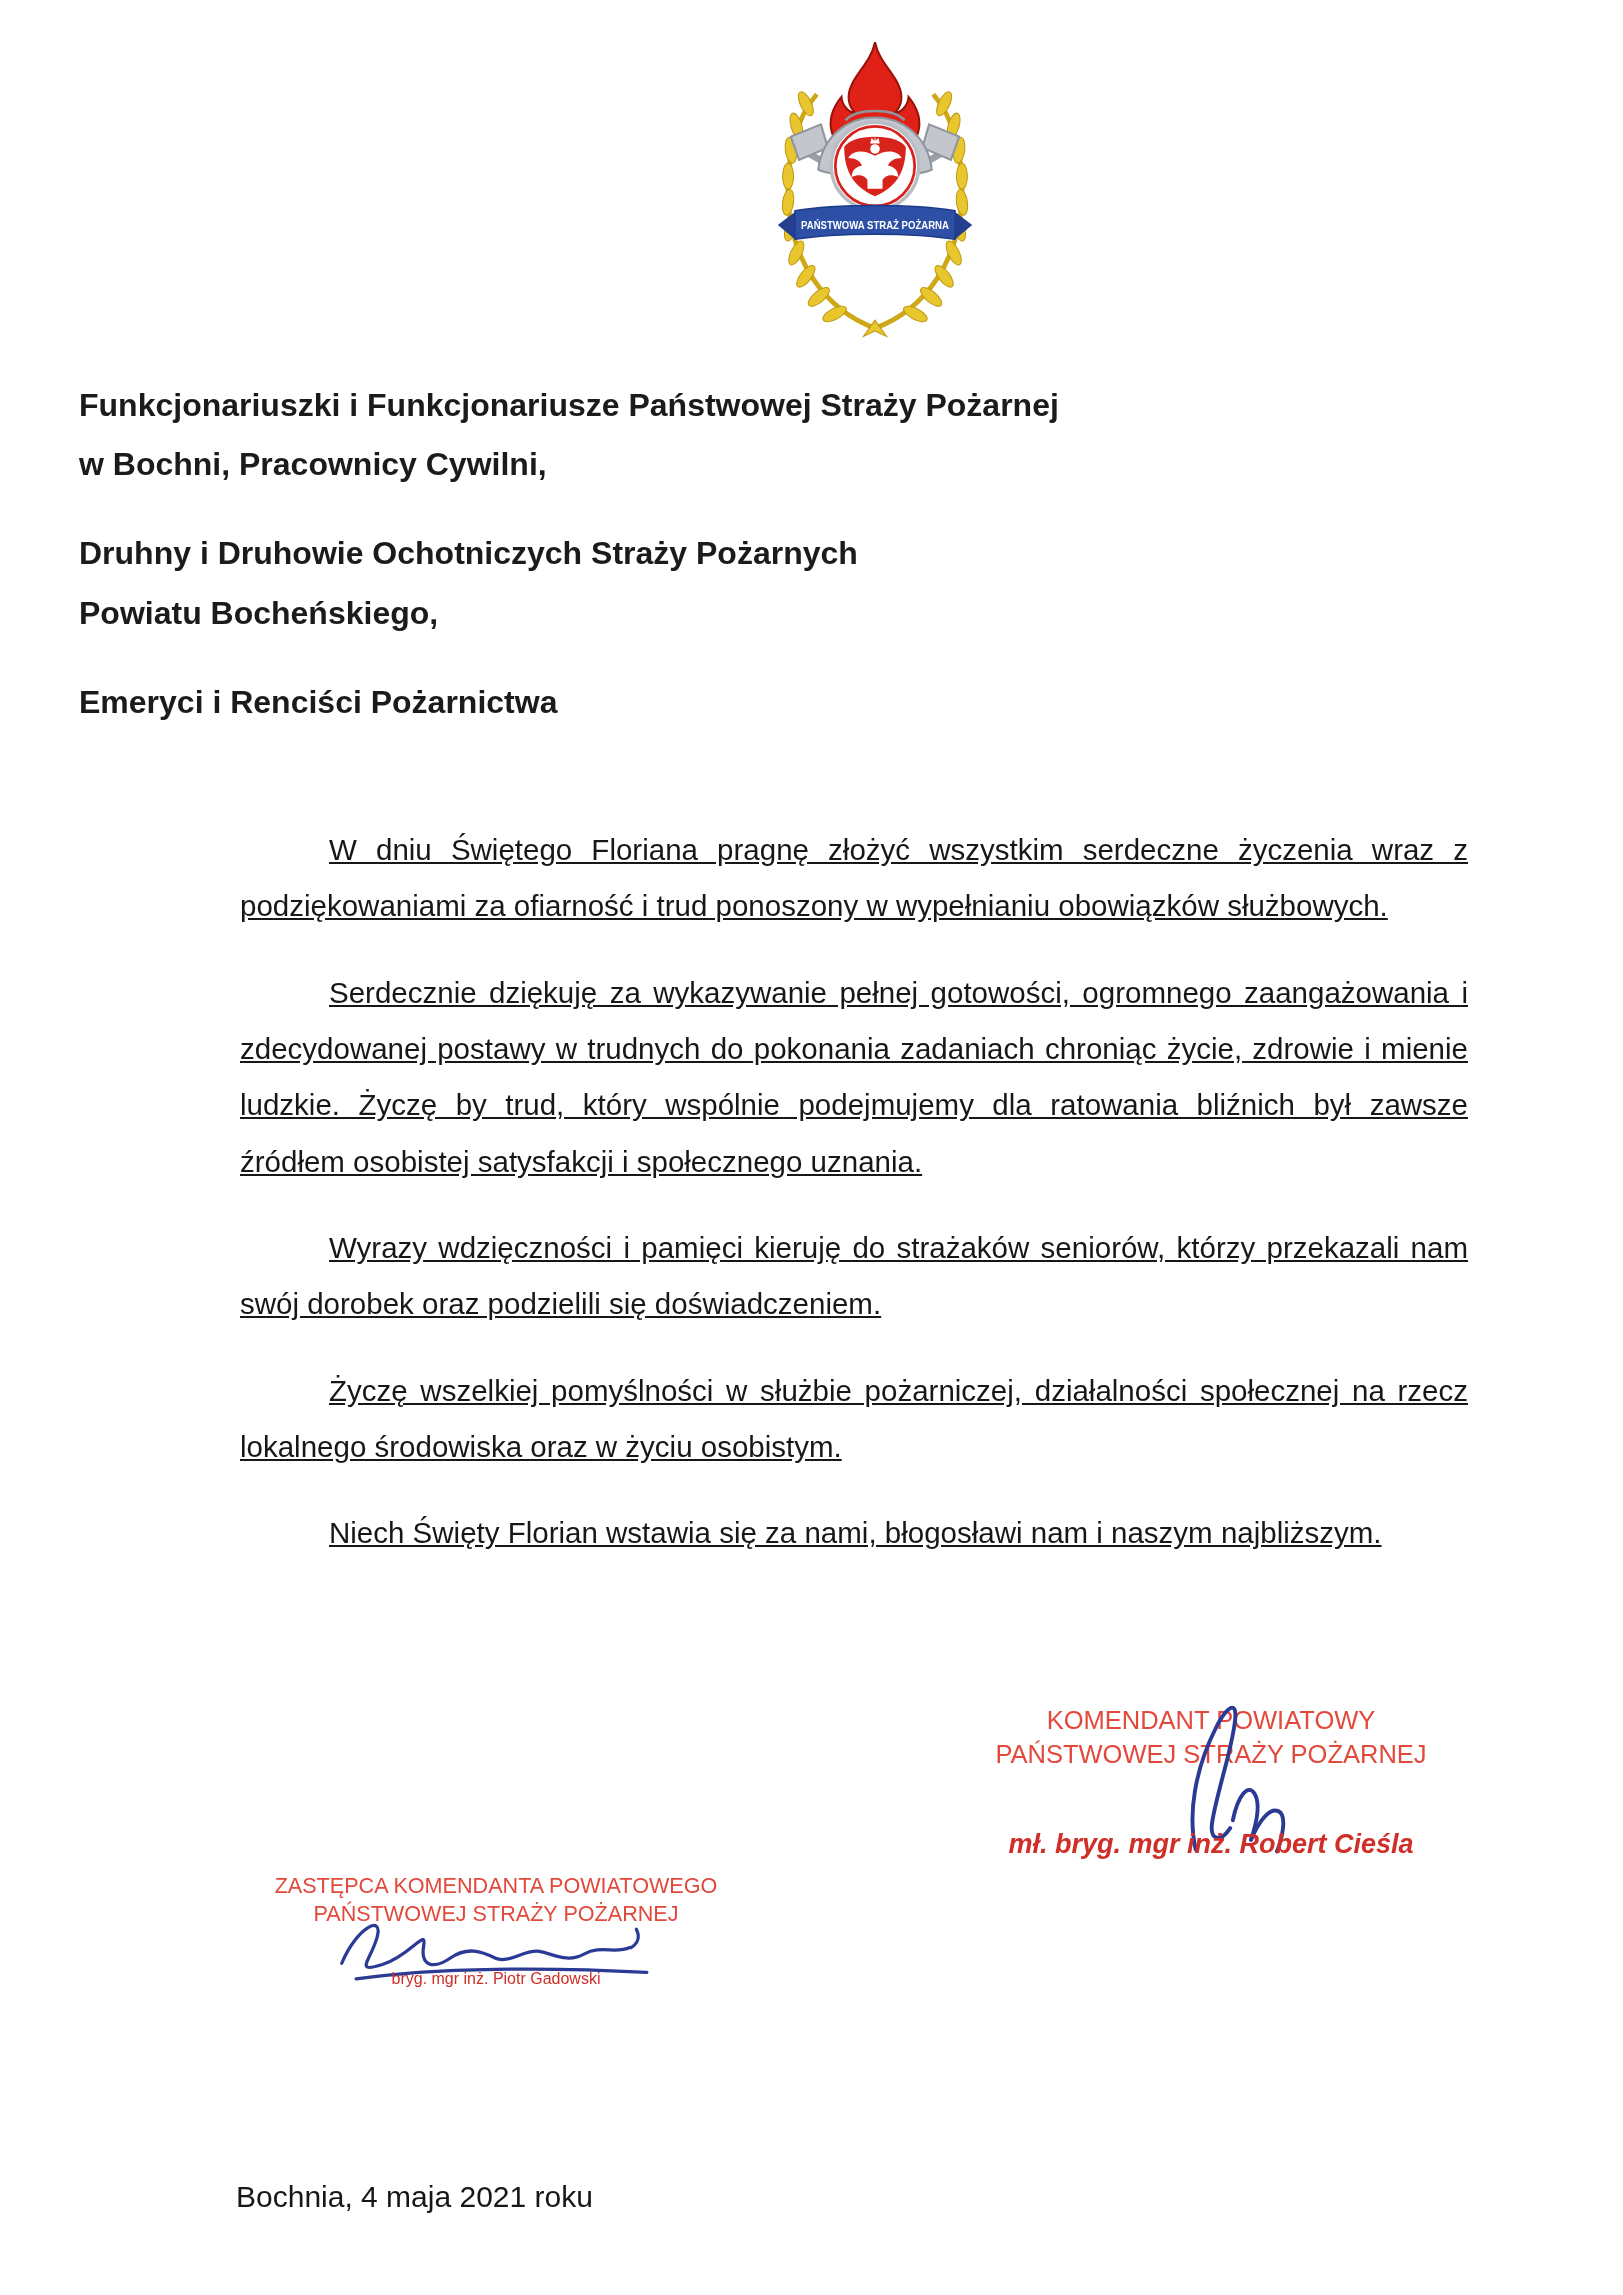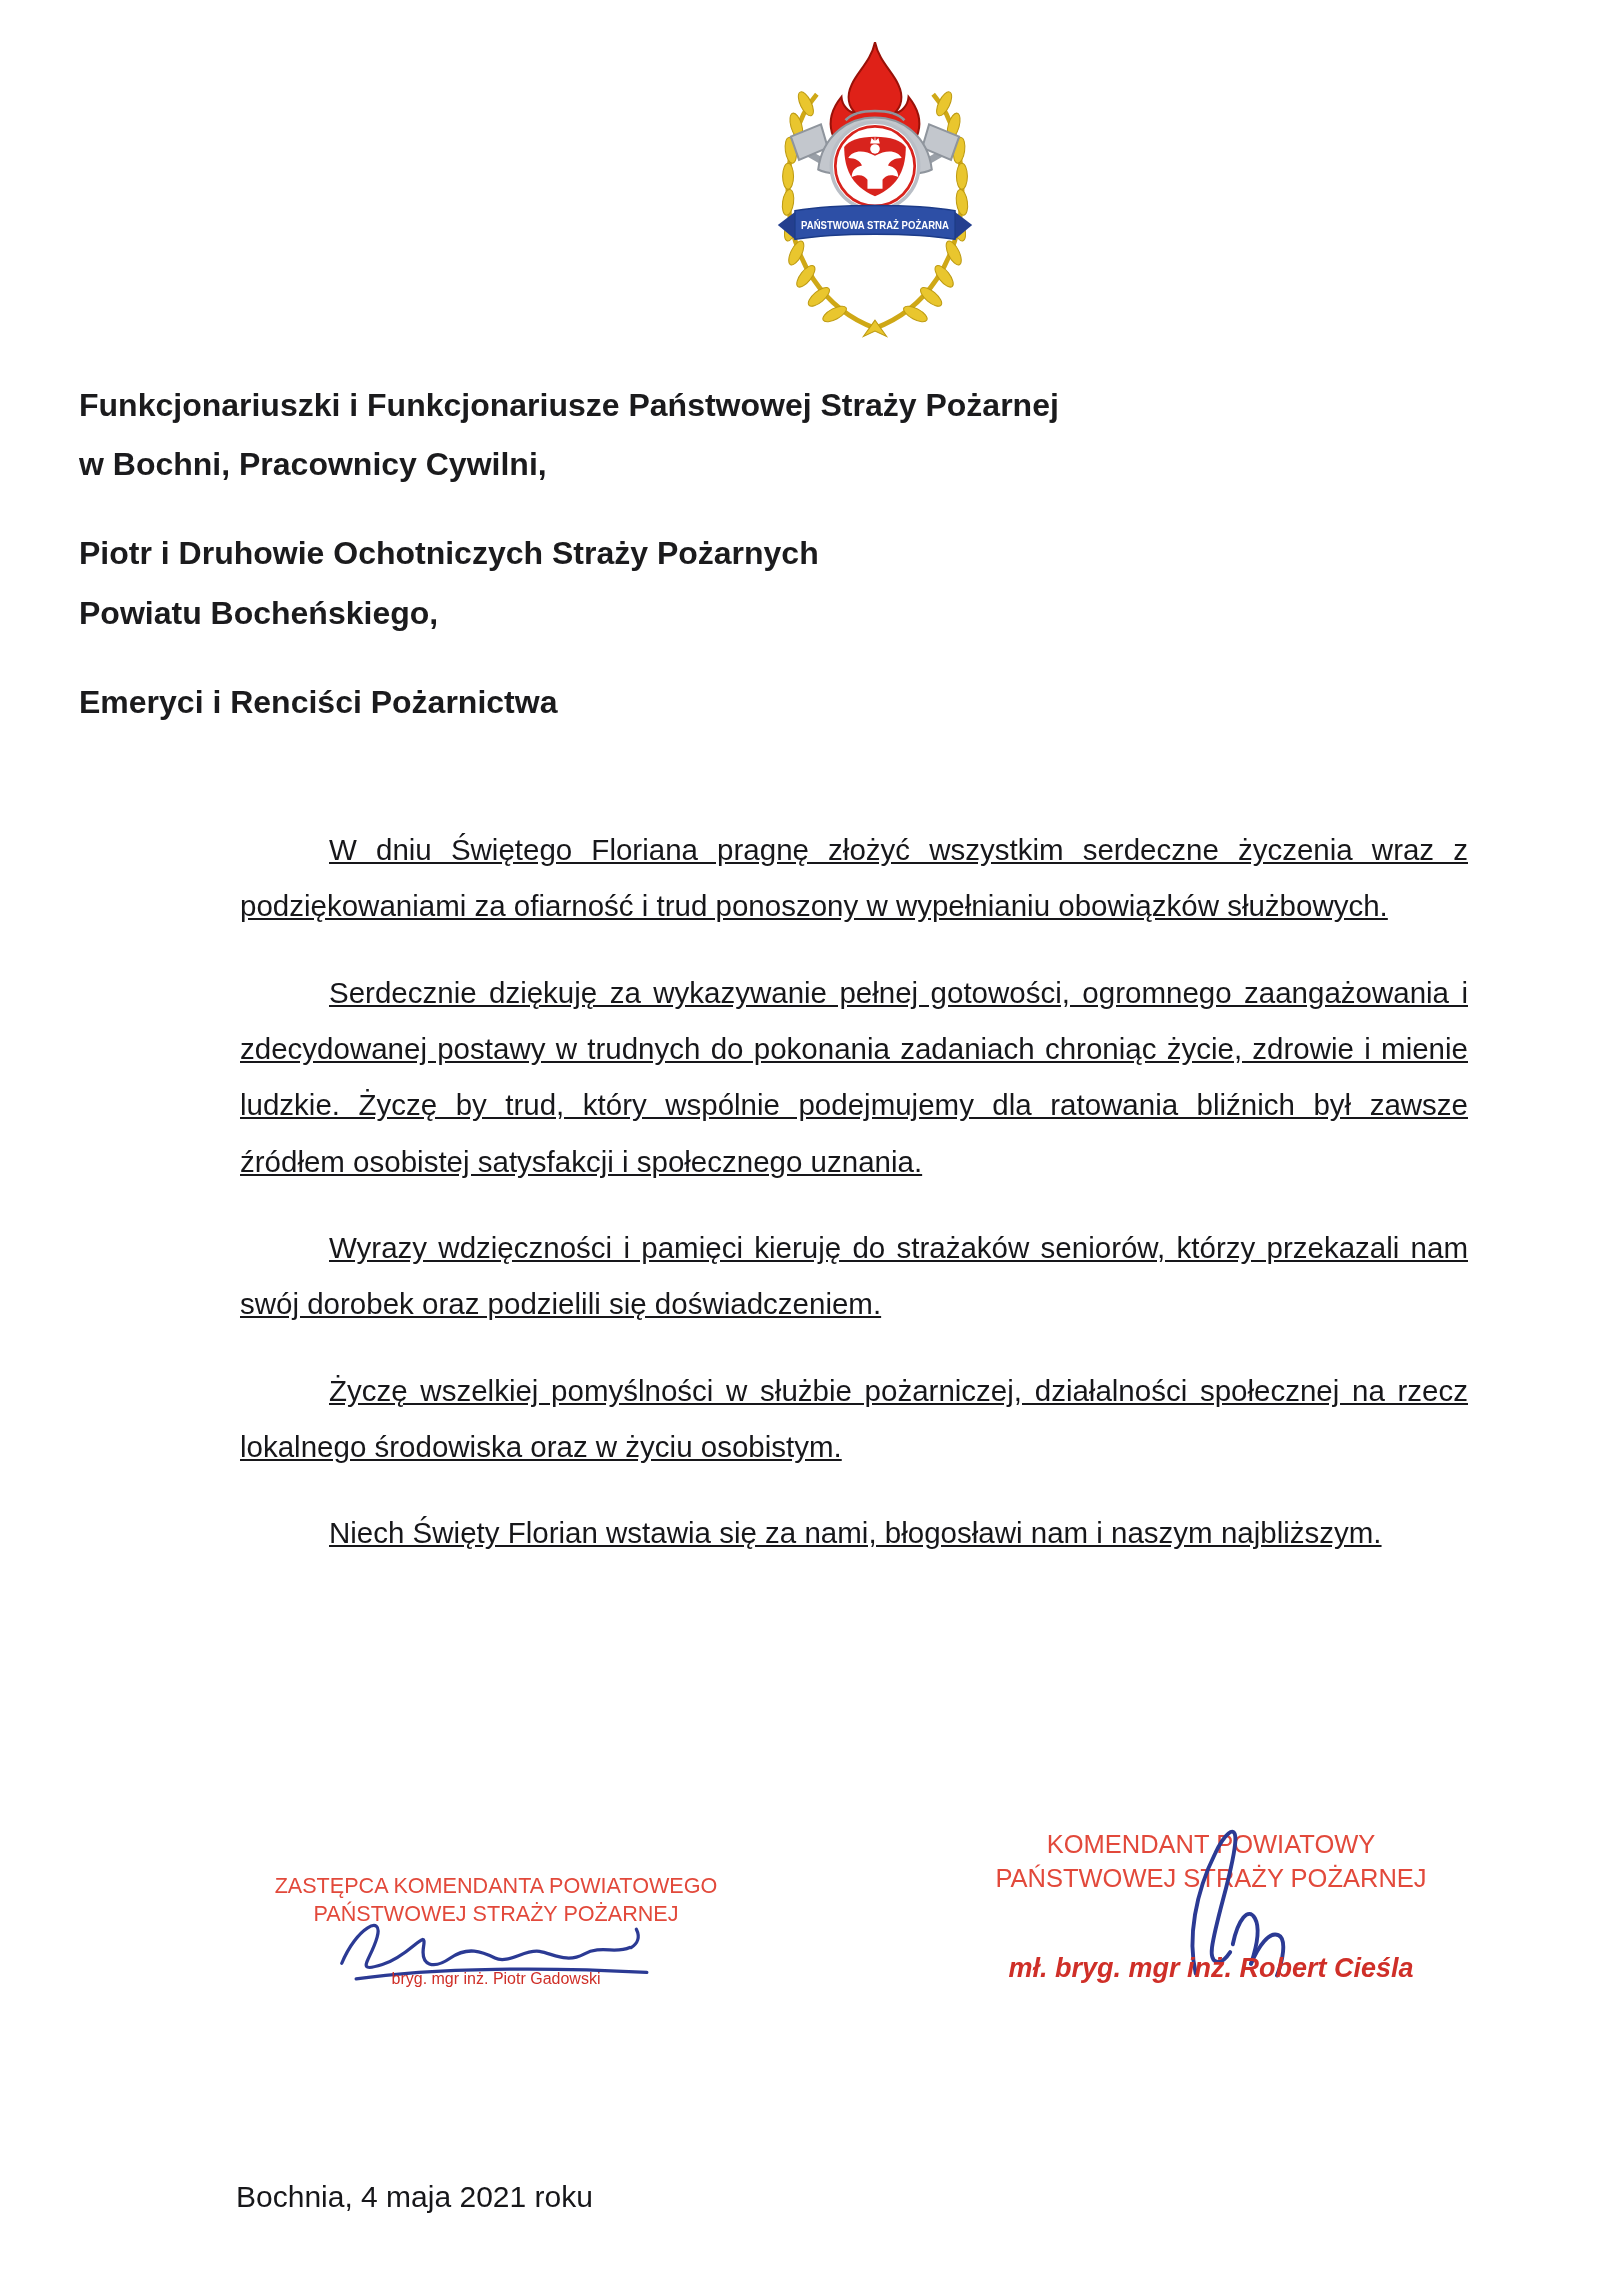--- a/index.html
+++ b/index.html
@@ -26,21 +26,21 @@
   .letter-body { position:absolute; top:822px; left:240px; width:1228px; }
   .letter-body p {
     margin:0 0 30px 0;
     font-size:29.5px; line-height:1.91;
     text-align:justify; text-indent:89px;
     color:#17171a;
     text-decoration:underline;
   }
 
   
-  .sig-right { position:absolute; top:1828px; left:995px; width:432px; text-align:center; }
+  .sig-right { position:absolute; top:1704px; left:995px; width:432px; text-align:center; }
   .sig-left  { position:absolute; top:1872px; left:270px;  width:452px; text-align:center; height:144px; }
   .sig-title { color:#e2493b; font-weight:400; }
   .sig-right .sig-title { font-size:25.5px; line-height:1.32; }
   .sig-left  .sig-title { font-size:21.6px; line-height:1.3; }
   .sig-right .sig-name {
     margin-top:58px; color:#cf2f28;
     font-size:27px; font-weight:700; font-style:italic;
     position:relative; z-index:3;
   }
   .sig-left .sig-name {
@@ -122,21 +122,21 @@
       </g>
     </svg>
   </div>
 
   <div class="salutation">
     <div class="sal-group">
       <div class="sal-line">Funkcjonariuszki i Funkcjonariusze Państwowej Straży Pożarnej</div>
       <div class="sal-line">w Bochni, Pracownicy Cywilni,</div>
     </div>
     <div class="sal-group">
-      <div class="sal-line">Piotr i Druhowie Ochotniczych Straży Pożarnych</div>
+      <div class="sal-line">Druhny i Druhowie Ochotniczych Straży Pożarnych</div>
       <div class="sal-line">Powiatu Bocheńskiego,</div>
     </div>
     <div class="sal-group">
       <div class="sal-line">Emeryci i Renciści Pożarnictwa</div>
     </div>
   </div>
 
   <div class="letter-body">
     <p>W dniu Świętego Floriana pragnę złożyć wszystkim serdeczne życzenia wraz z podziękowaniami za ofiarność i trud ponoszony w wypełnianiu obowiązków służbowych.</p>
     <p>Serdecznie dziękuję za wykazywanie pełnej gotowości, ogromnego zaangażowania i zdecydowanej postawy w trudnych do pokonania zadaniach chroniąc życie, zdrowie i mienie ludzkie. Życzę by trud, który wspólnie podejmujemy dla ratowania bliźnich był zawsze źródłem osobistej satysfakcji i społecznego uznania.</p>

